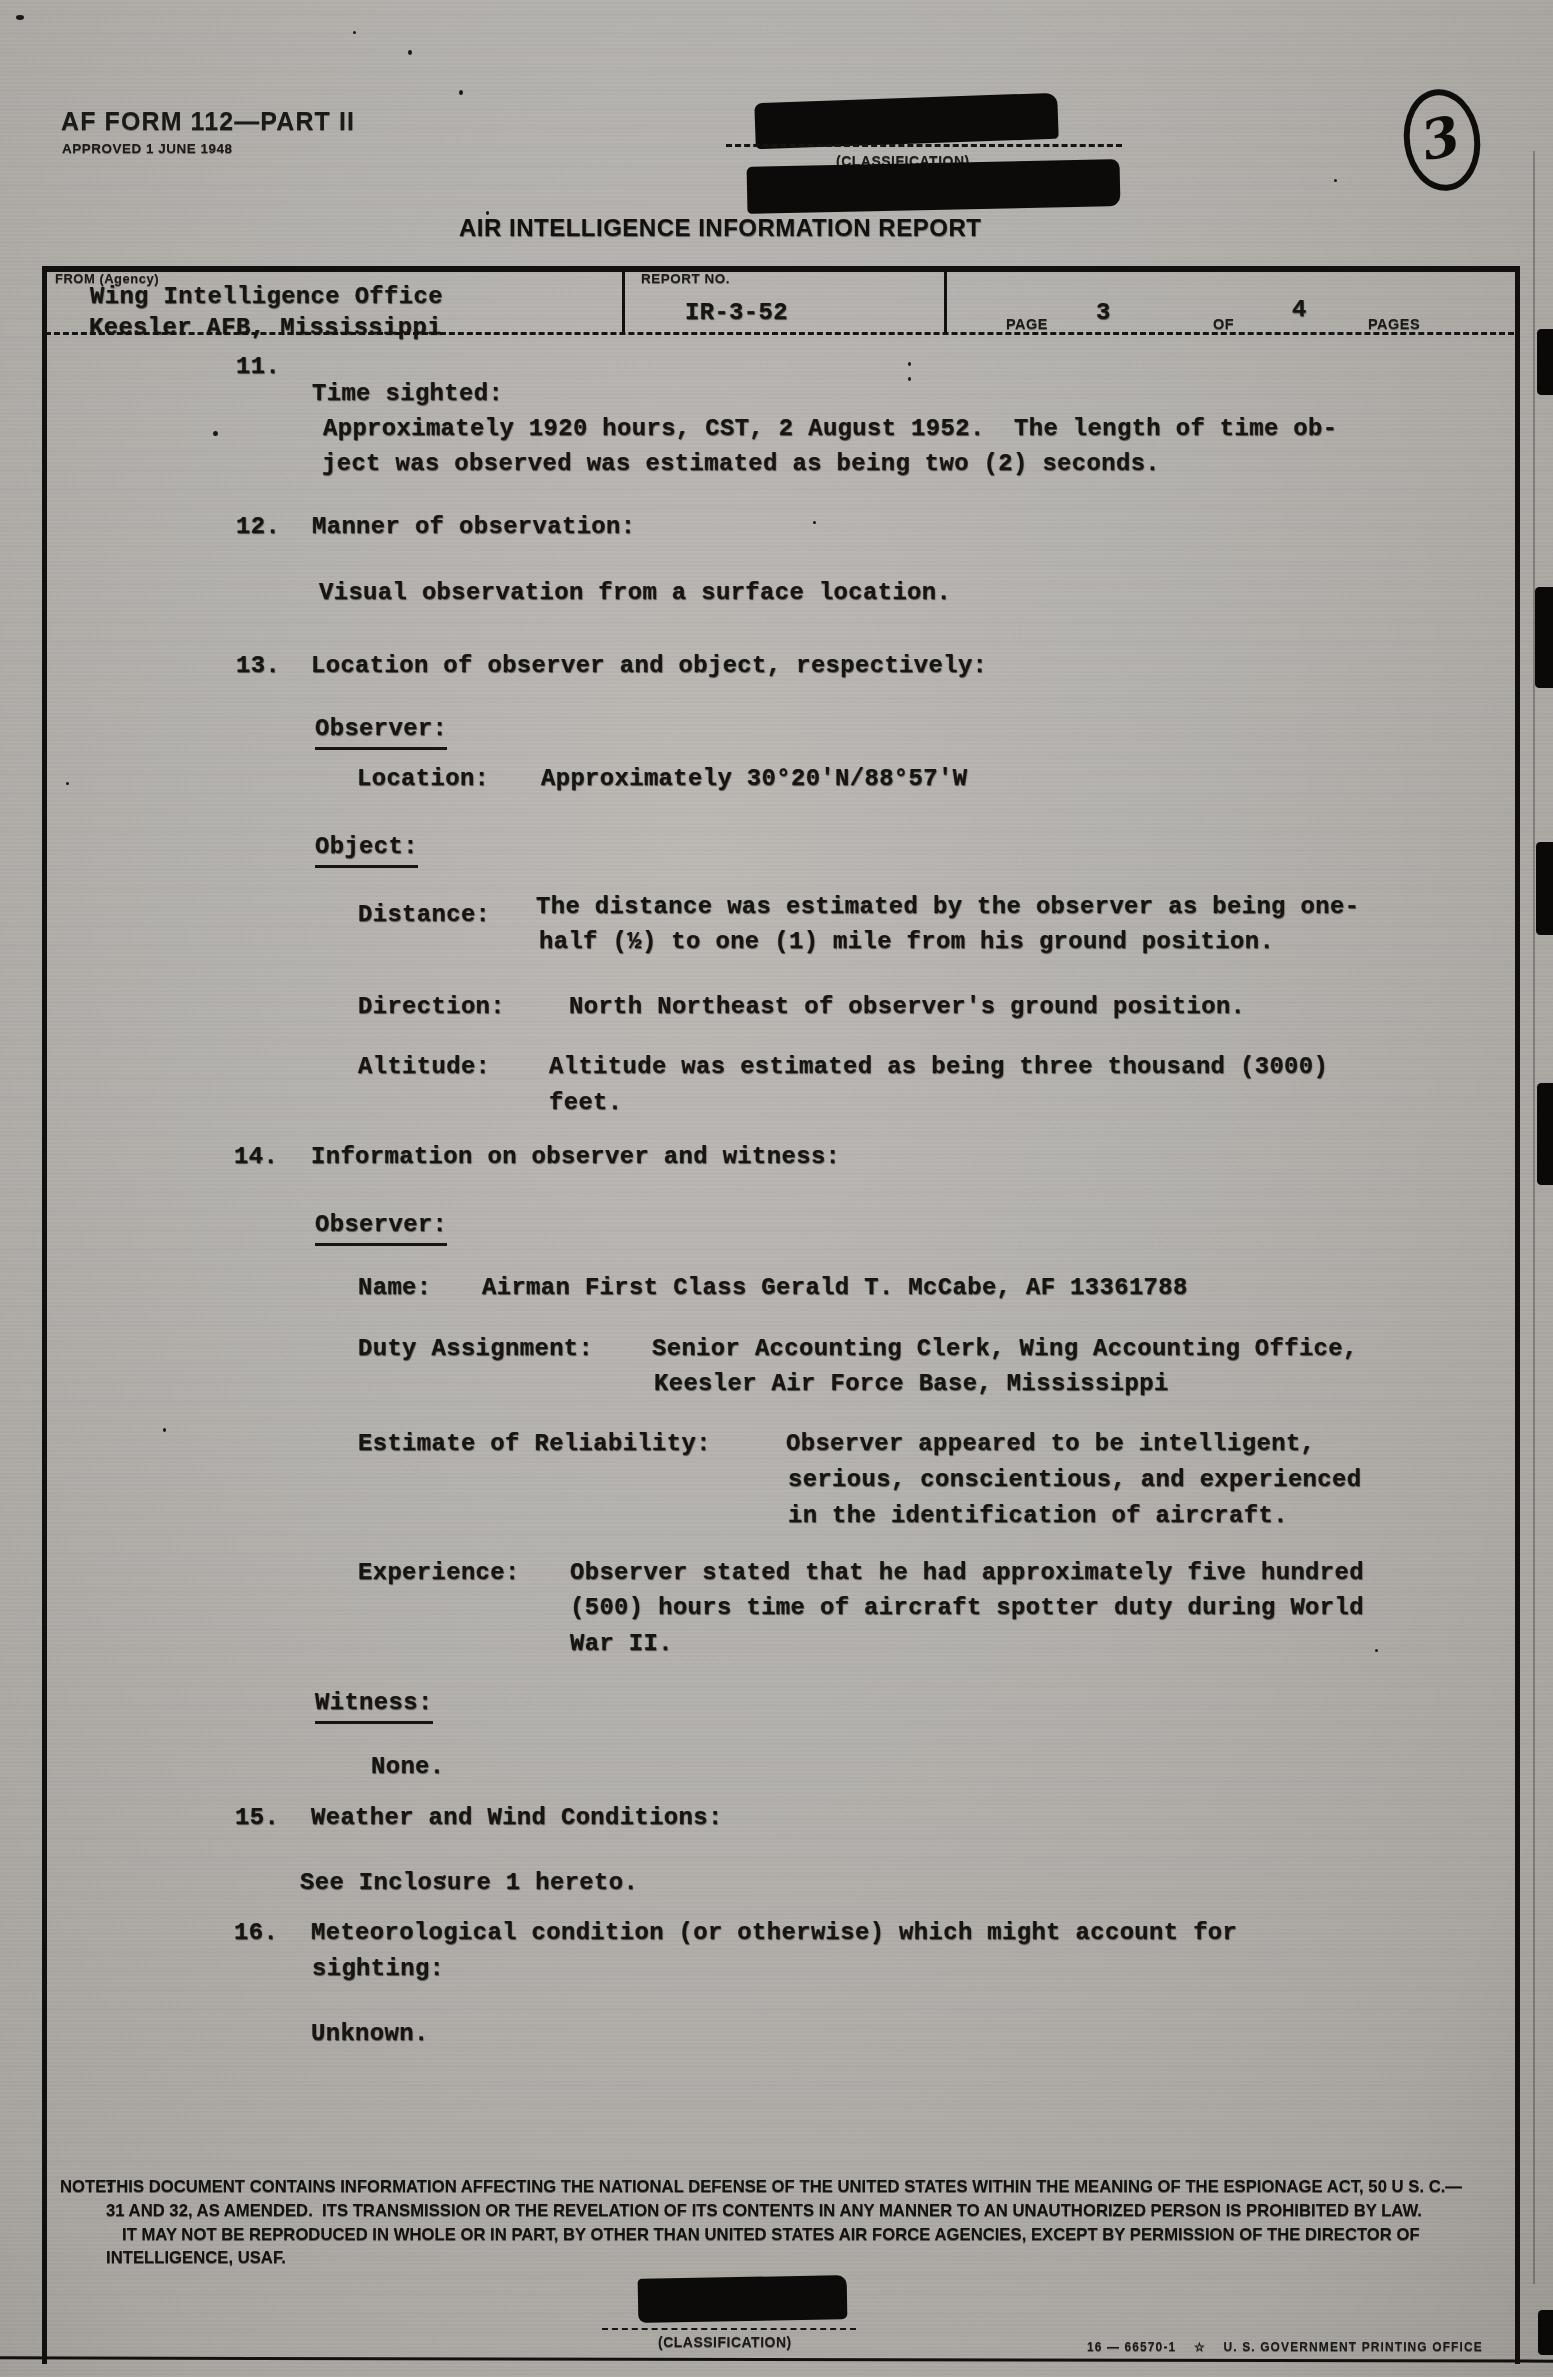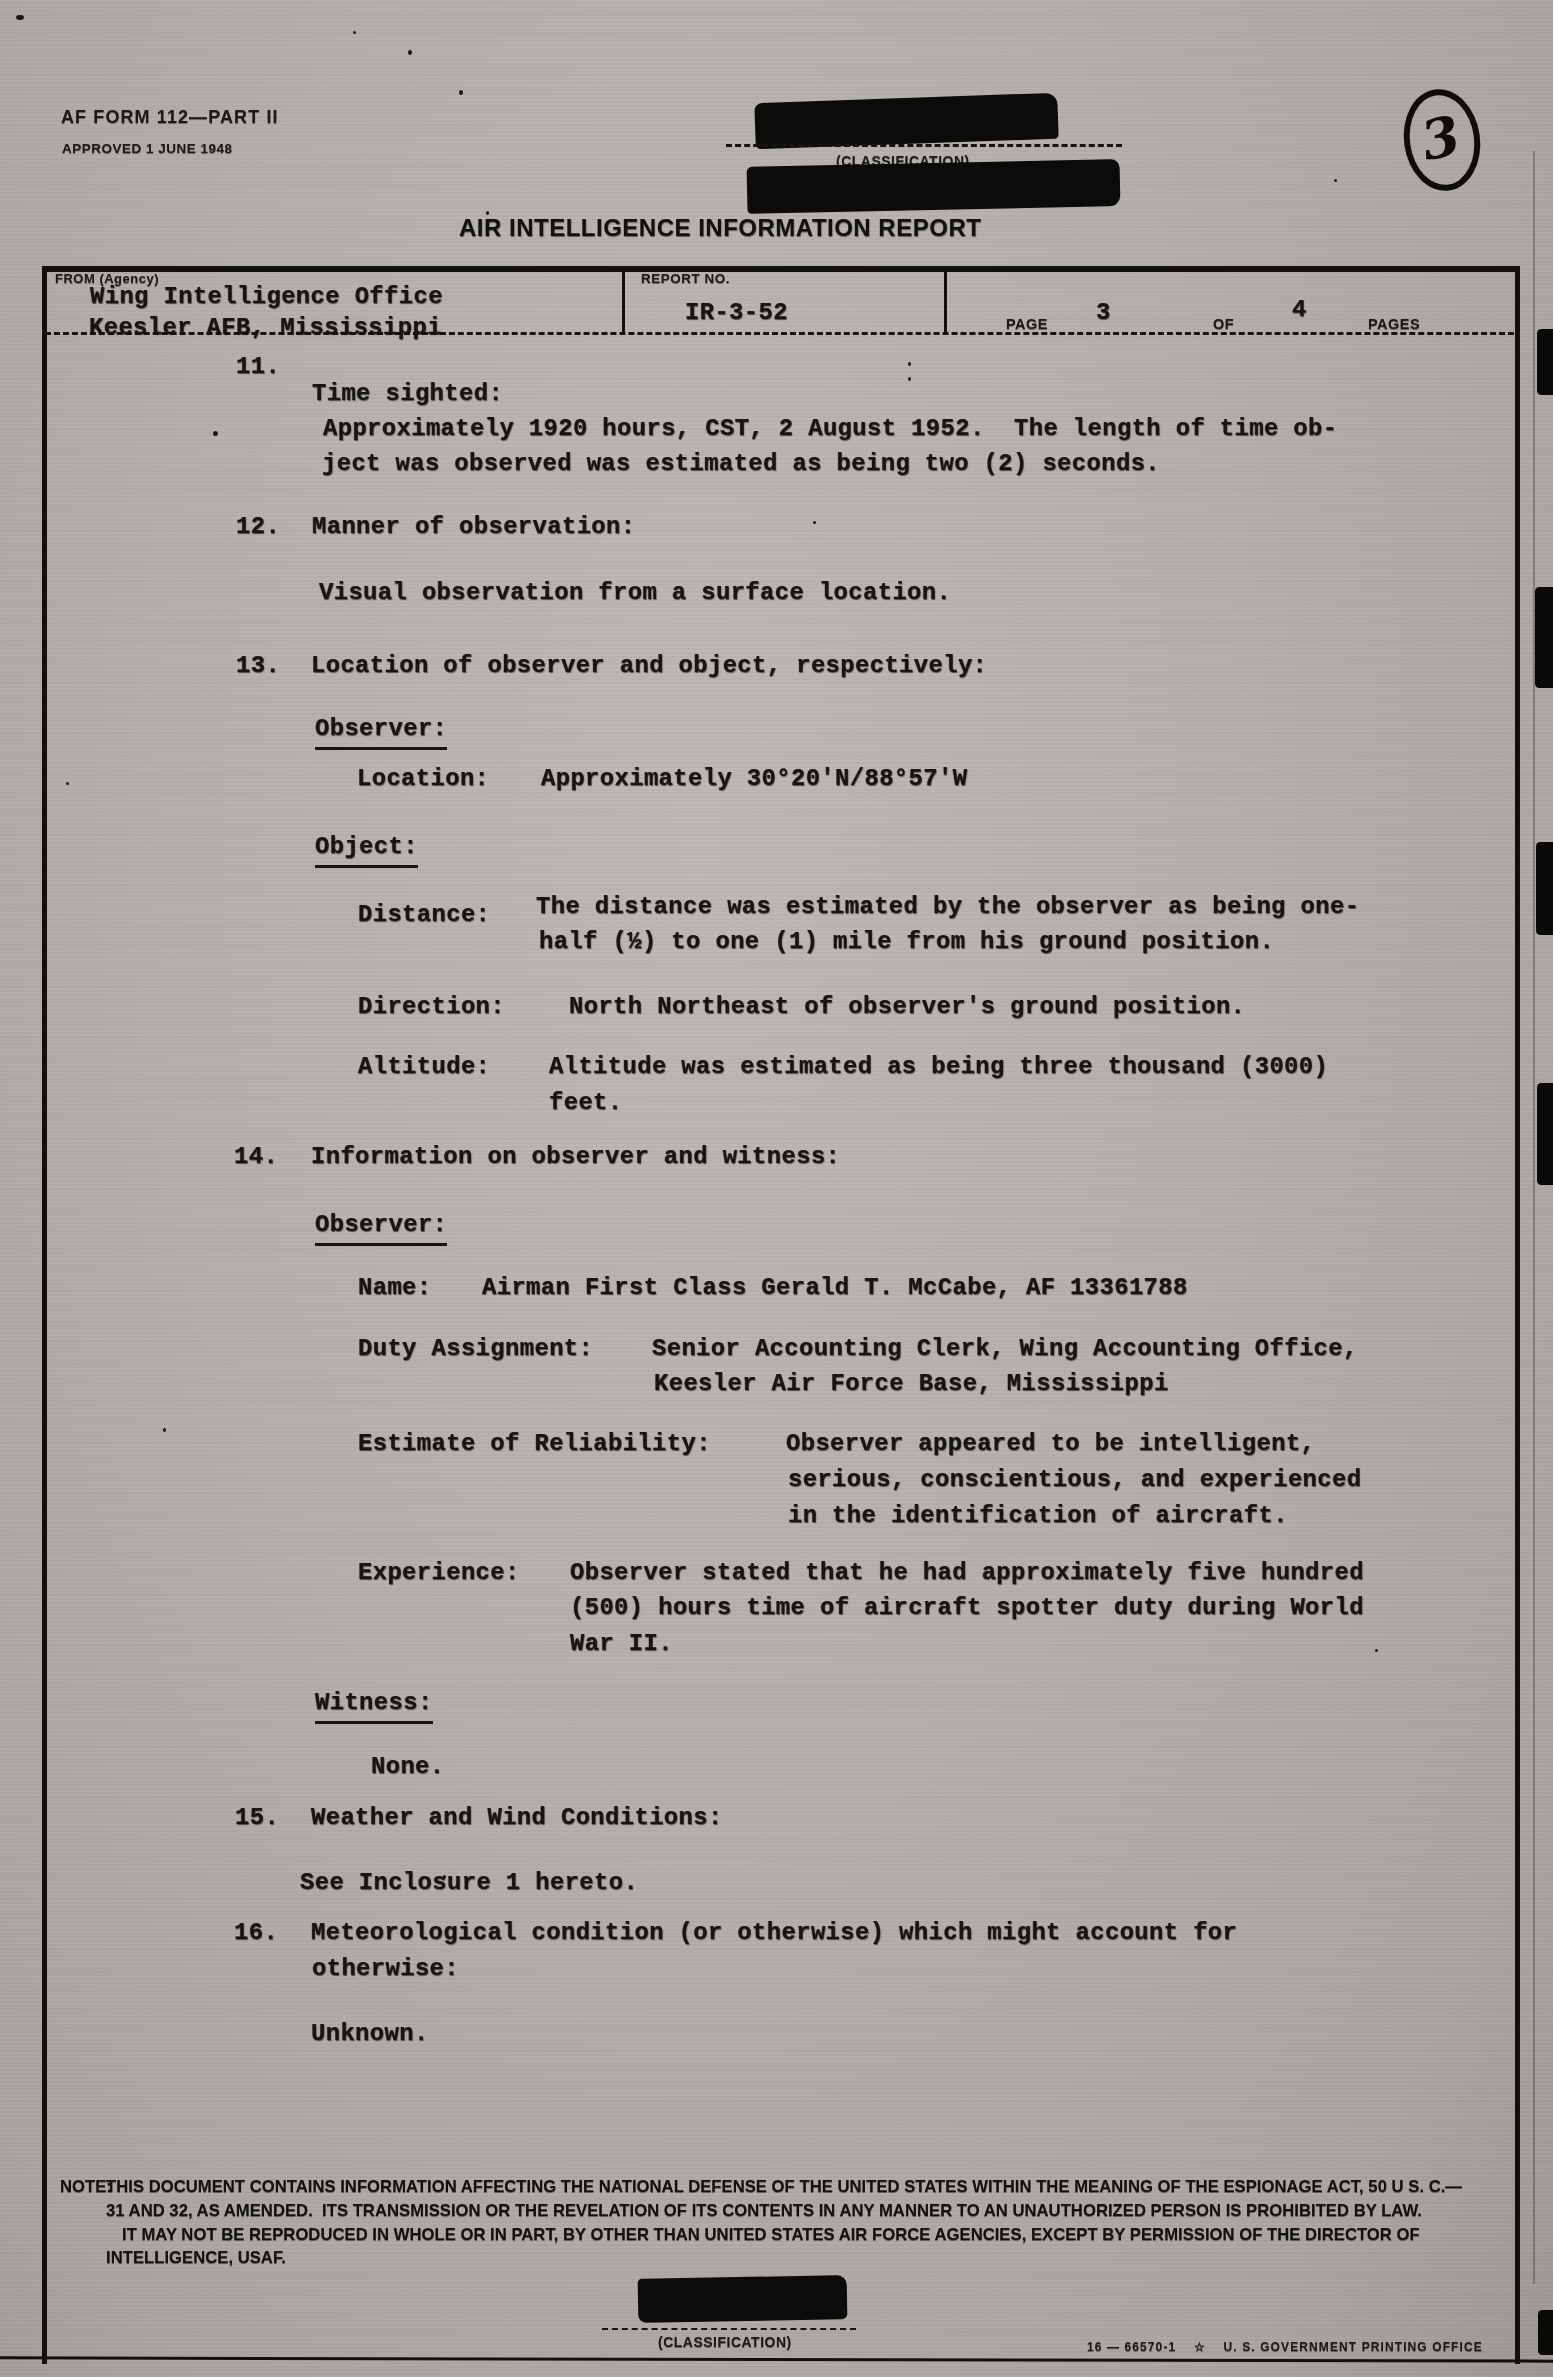--- a/index.html
+++ b/index.html
@@ -31,21 +31,21 @@
   .rule{position:absolute;background:#11100e;}
   .dotted{position:absolute;border-top:3.2px dashed #151412;}
   .speck{position:absolute;background:#1a1814;border-radius:50%;}
   .edgeblob{position:absolute;background:#0a0908;border-radius:4.3px 0 0 4.3px;}
 </style>
 </head>
 <body>
 
 <div id="page">
 
-  <div class="lbl" style="left:61px;top:107px;font-size:18px;letter-spacing:1.1px;">AF FORM 112—PART II</div>
+  <div class="lbl" style="left:61px;top:107px;font-size:25px;letter-spacing:1.1px;">AF FORM 112—PART II</div>
   <div class="lbl" style="left:62px;top:141px;font-size:13.5px;">APPROVED 1 JUNE 1948</div>
 
   <div class="bar" style="left:755px;top:98px;width:303px;height:46px;transform:rotate(-2deg);border-radius:7.5px 12px 4.3px 5.4px;"></div>
   <div class="dotted" style="left:726px;top:144px;width:396px;"></div>
   <div class="lbl" style="left:836px;top:153px;font-size:14px;">(CLASSIFICATION)</div>
   <div class="bar" style="left:747px;top:163px;width:373px;height:47px;transform:rotate(-1.2deg);border-radius:5.4px 8.6px 10.8px 4.3px;"></div>
 
   <div style="position:absolute;left:1404px;top:89px;width:64px;height:90px;border:6px solid #0e0d0b;border-radius:50%;transform:rotate(-8deg);"></div>
   <div style="position:absolute;left:1422px;top:106px;font-family:'DejaVu Serif',serif;font-style:italic;font-weight:700;font-size:54px;color:#0e0d0b;transform:rotate(-12deg);">3</div>
 
@@ -111,21 +111,21 @@
   <div class="tw" style="left:570px;top:1628px;">War II.</div>
   <div class="tw uline" style="left:315px;top:1687px;">Witness:</div>
   <div class="tw" style="left:371px;top:1751px;">None.</div>
 
   <div class="tw" style="left:235px;top:1802px;">15.</div>
   <div class="tw" style="left:311px;top:1802px;">Weather and Wind Conditions:</div>
   <div class="tw" style="left:300px;top:1867px;">See Inclosure 1 hereto.</div>
 
   <div class="tw" style="left:234px;top:1917px;">16.</div>
   <div class="tw" style="left:311px;top:1917px;">Meteorological condition (or otherwise) which might account for</div>
-  <div class="tw" style="left:312px;top:1953px;">otherwise:</div>
+  <div class="tw" style="left:312px;top:1953px;">sighting:</div>
   <div class="tw" style="left:311px;top:2018px;">Unknown.</div>
 
   <div class="note" style="left:60px;top:2177px;">NOTE:</div>
   <div class="note" style="left:106px;top:2177px;">THIS DOCUMENT CONTAINS INFORMATION AFFECTING THE NATIONAL DEFENSE OF THE UNITED STATES WITHIN THE MEANING OF THE ESPIONAGE ACT, 50 U S. C.—</div>
   <div class="note" style="left:106px;top:2201px;">31 AND 32, AS AMENDED.  ITS TRANSMISSION OR THE REVELATION OF ITS CONTENTS IN ANY MANNER TO AN UNAUTHORIZED PERSON IS PROHIBITED BY LAW.</div>
   <div class="note" style="left:122px;top:2225px;">IT MAY NOT BE REPRODUCED IN WHOLE OR IN PART, BY OTHER THAN UNITED STATES AIR FORCE AGENCIES, EXCEPT BY PERMISSION OF THE DIRECTOR OF</div>
   <div class="note" style="left:106px;top:2248px;">INTELLIGENCE, USAF.</div>
 
   <div class="bar" style="left:638px;top:2277px;width:209px;height:44px;transform:rotate(-1deg);border-radius:4.3px 9.7px 5.4px 7.5px;"></div>
   <div class="dotted" style="left:602px;top:2328px;width:254px;border-top-width:2.7px;"></div>

